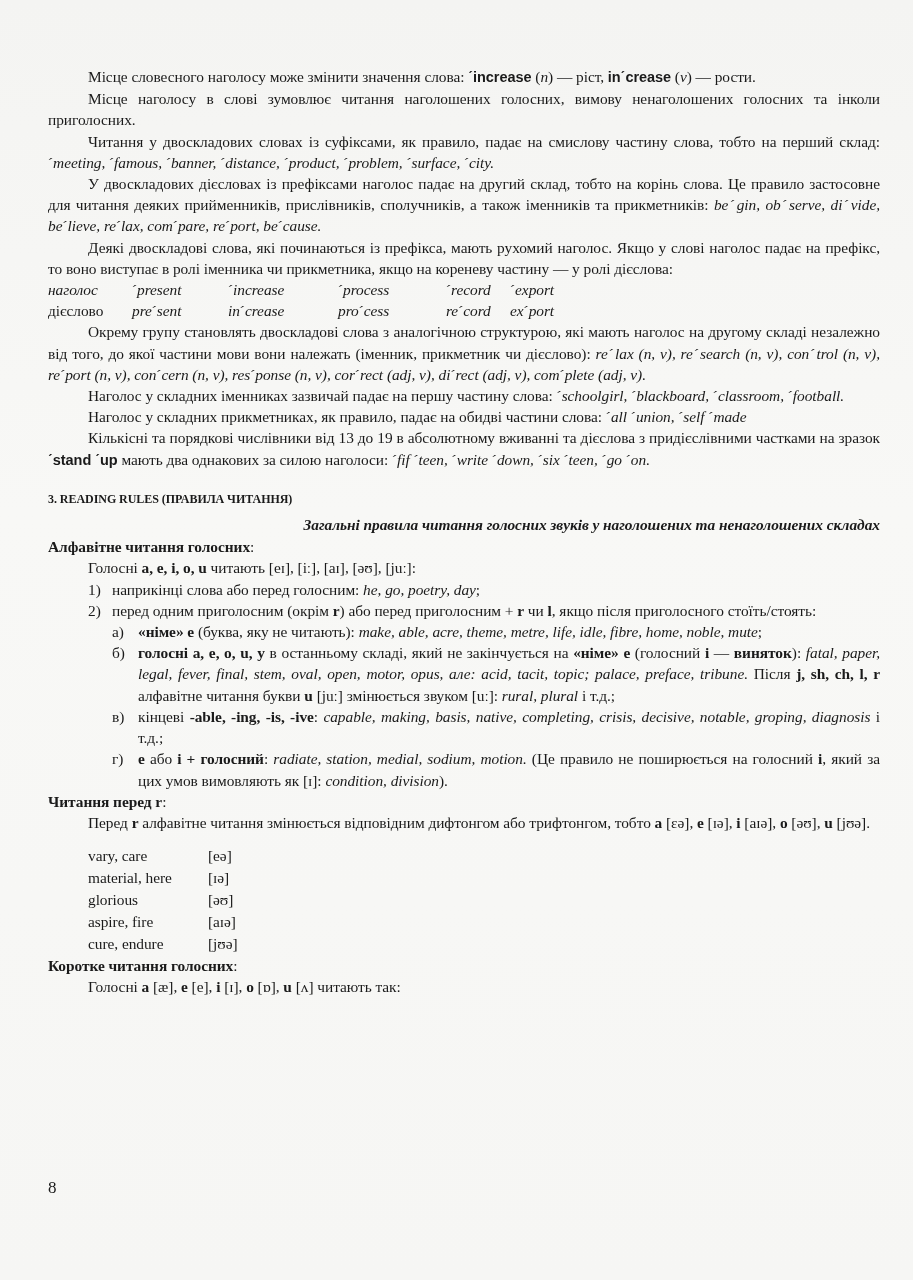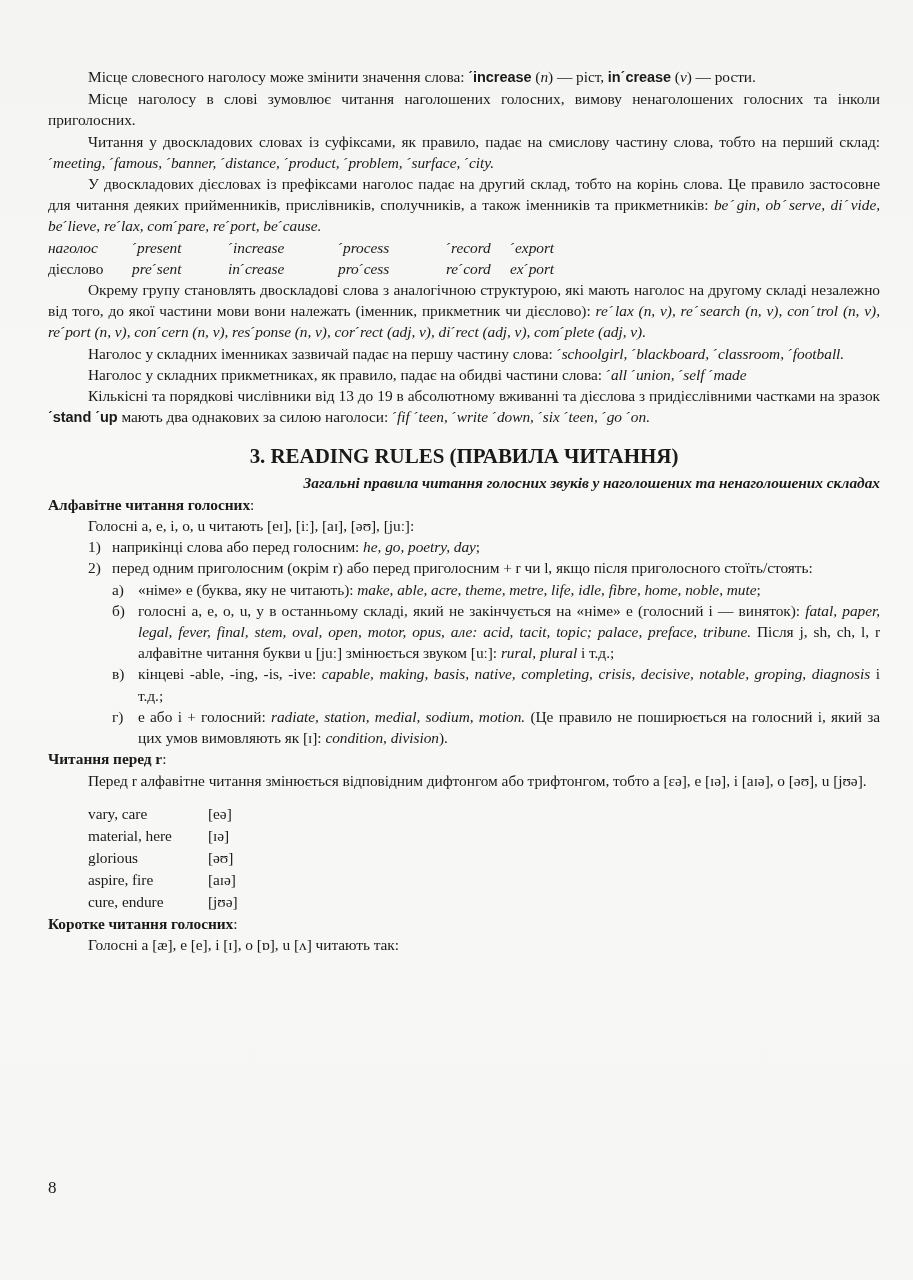--- a/index.html
+++ b/index.html
@@ -16,26 +16,26 @@
     padding-left: 34px;
   }
   .content {
     position: absolute; left: 48px; top: 66px; width: 832px;
     font-size: 15.4px; line-height: 21.2px;
     letter-spacing: -0.05px;
   }
   p { margin: 0; text-align: justify; }
   .ind { text-indent: 40px; }
   .i { font-style: italic; }
-  .b { font-weight: normal; }
+  .b { font-weight: bold; }
   .sans-b { font-family: "Liberation Sans", "DejaVu Sans", sans-serif; font-weight: bold; font-size: 14.5px; }
   .pos-table { display: grid; grid-template-columns: 84px 96px 110px 108px 64px 80px; }
   .pos-table span { white-space: nowrap; }
   .heading {
-    text-align: center; font-weight: bold; font-size: 21px;
+    font-weight: bold; font-size: 12px;
     margin-top: 18px; margin-bottom: 4px;
   }
   .subheading { text-align: right; font-weight: bold; font-style: italic; margin-bottom: 1px; }
   .label { font-weight: bold; }
   .list { padding-left: 40px; }
   .list .row { display: flex; }
   .list .row .num { width: 24px; flex: none; }
   .list .row .txt { flex: 1; text-align: justify; }
   .sublist { padding-left: 64px; }
   .sublist .row { display: flex; }
@@ -52,20 +52,21 @@
 </head>
 <body>
 
 <div class="page">
   <div class="content">
 
     <p class="ind"><span>Місце словесного наголосу може змінити значення слова: </span><span class="sans-b">ˊincrease</span><span> (</span><span class="i">n</span><span>) — ріст, </span><span class="sans-b">inˊcrease</span><span> (</span><span class="i">v</span><span>) — рости.</span></p>
     <p class="ind"><span>Місце наголосу в слові зумовлює читання наголошених голосних, вимову ненаголошених голосних та інколи приголосних.</span></p>
     <p class="ind"><span>Читання у двоскладових словах із суфіксами, як правило, падає на смислову частину слова, тобто на перший склад: </span><span class="i">ˊmeeting, ˊfamous, ˊbanner, ˊdistance, ˊproduct, ˊproblem, ˊsurface, ˊcity.</span></p>
     <p class="ind"><span>У двоскладових дієсловах із префіксами наголос падає на другий склад, тобто на корінь слова. Це правило застосовне для читання деяких прийменників, прислівників, сполучників, а також іменників та прикметників: </span><span class="i">beˊgin, obˊserve, diˊvide, beˊlieve, reˊlax, comˊpare, reˊport, beˊcause.</span></p>
+    <p class="ind"><span>Деякі двоскладові слова, які починаються із префікса, мають рухомий наголос. Якщо у слові наголос падає на префікс, то воно виступає в ролі іменника чи прикметника, якщо на кореневу частину — у ролі дієслова:</span></p>
 
     <div>
       <div class="pos-table">
         <span class="i">наголос</span>
         <span class="i">ˊpresent</span>
         <span class="i">ˊincrease</span>
         <span class="i">ˊprocess</span>
         <span class="i">ˊrecord</span>
         <span class="i">ˊexport</span>
       </div>

